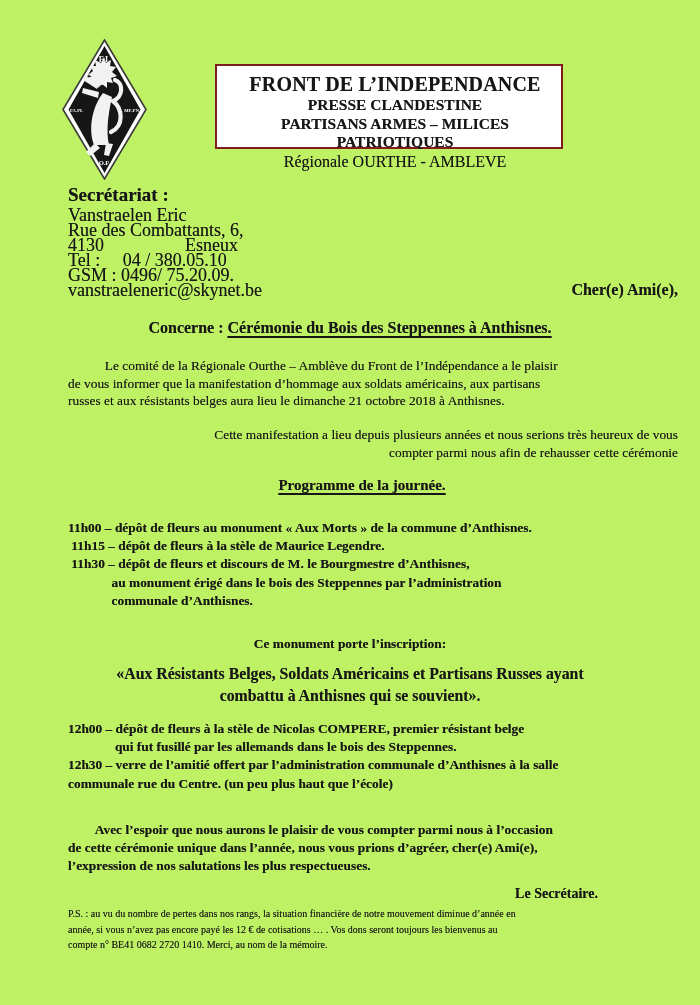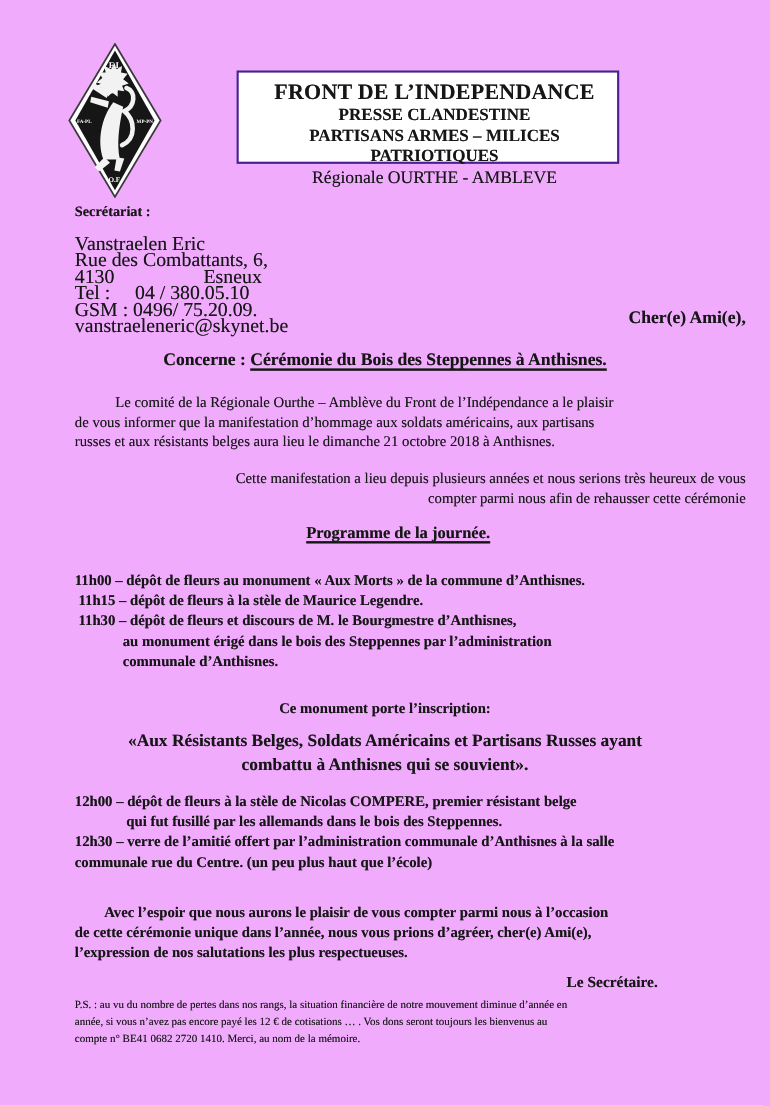--- a/index.html
+++ b/index.html
@@ -2,43 +2,43 @@
 <html><head>
 <meta charset="utf-8">
 <style>
   html,body { margin:0; padding:0; }
   body {
     width:700px; height:1005px; background:#ffffff;
     font-family:"Liberation Serif", serif; color:#161616;
   }
   .page {
     position:relative; width:700px; height:1005px; overflow:hidden;
-    background:#f0abfc;
+    background:#bef264;
     text-shadow:0 0 .5px rgba(30,30,30,.55); 
   }
   .pre { white-space:pre-wrap; }
   .b { font-weight:bold; }
 
   
   .logo { position:absolute; left:61px; top:39px; width:87px; height:141px; }
   .logo text { font-family:"Liberation Serif", serif; font-weight:bold; fill:#ffffff; }
 
   
   .header-box {
     position:absolute; left:215px; top:64px; width:348px; height:85px;
-    border:2px solid #4c1d95; background:#fff; text-align:center;
+    border:2px solid #7f1d1d; background:#fff; text-align:center;
     box-sizing:border-box; padding-top:7px;padding-left:12px;
   }
   .hb-title   { font-size:20px; font-weight:bold; letter-spacing:.2px; line-height:23px; }
   .hb-sub     { font-size:15.5px; font-weight:bold; line-height:18.5px; }
   .hb-region  { font-size:16px; line-height:19px; }
 
   
   .secretariat { position:absolute; left:68px; top:184px; width:270px; }
-  .sec-title   { font-size:13px; font-weight:bold; margin-bottom:14px; }
+  .sec-title   { font-size:19px; font-weight:bold; margin-bottom:2px; }
   .sec-lines   { font-size:18px; line-height:14.9px; }
 
   .salutation {
     position:absolute; left:68px; top:281px; width:610px;
     text-align:right; font-size:16px; font-weight:bold;
   }
   .concerne {
     position:absolute; left:0; top:319px; width:700px;
     text-align:center; font-size:16px; font-weight:bold;
   }

